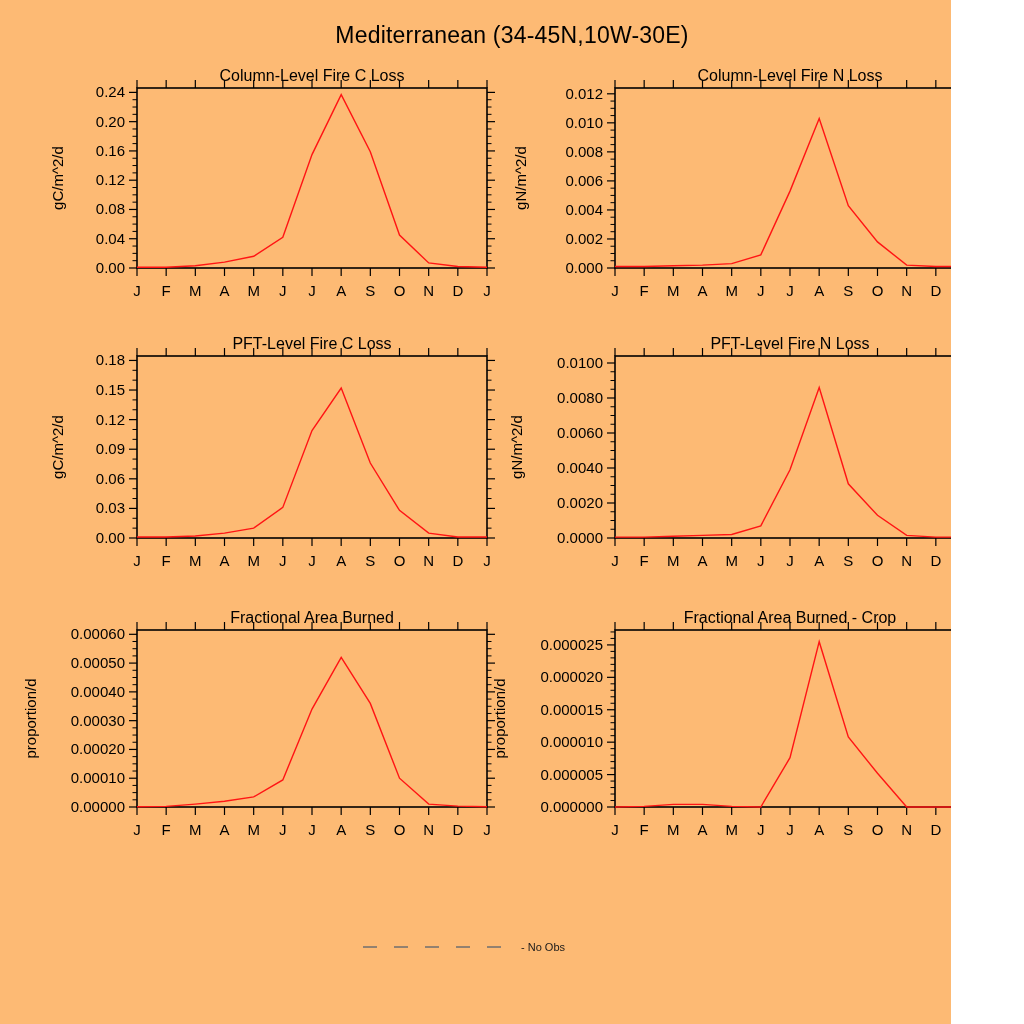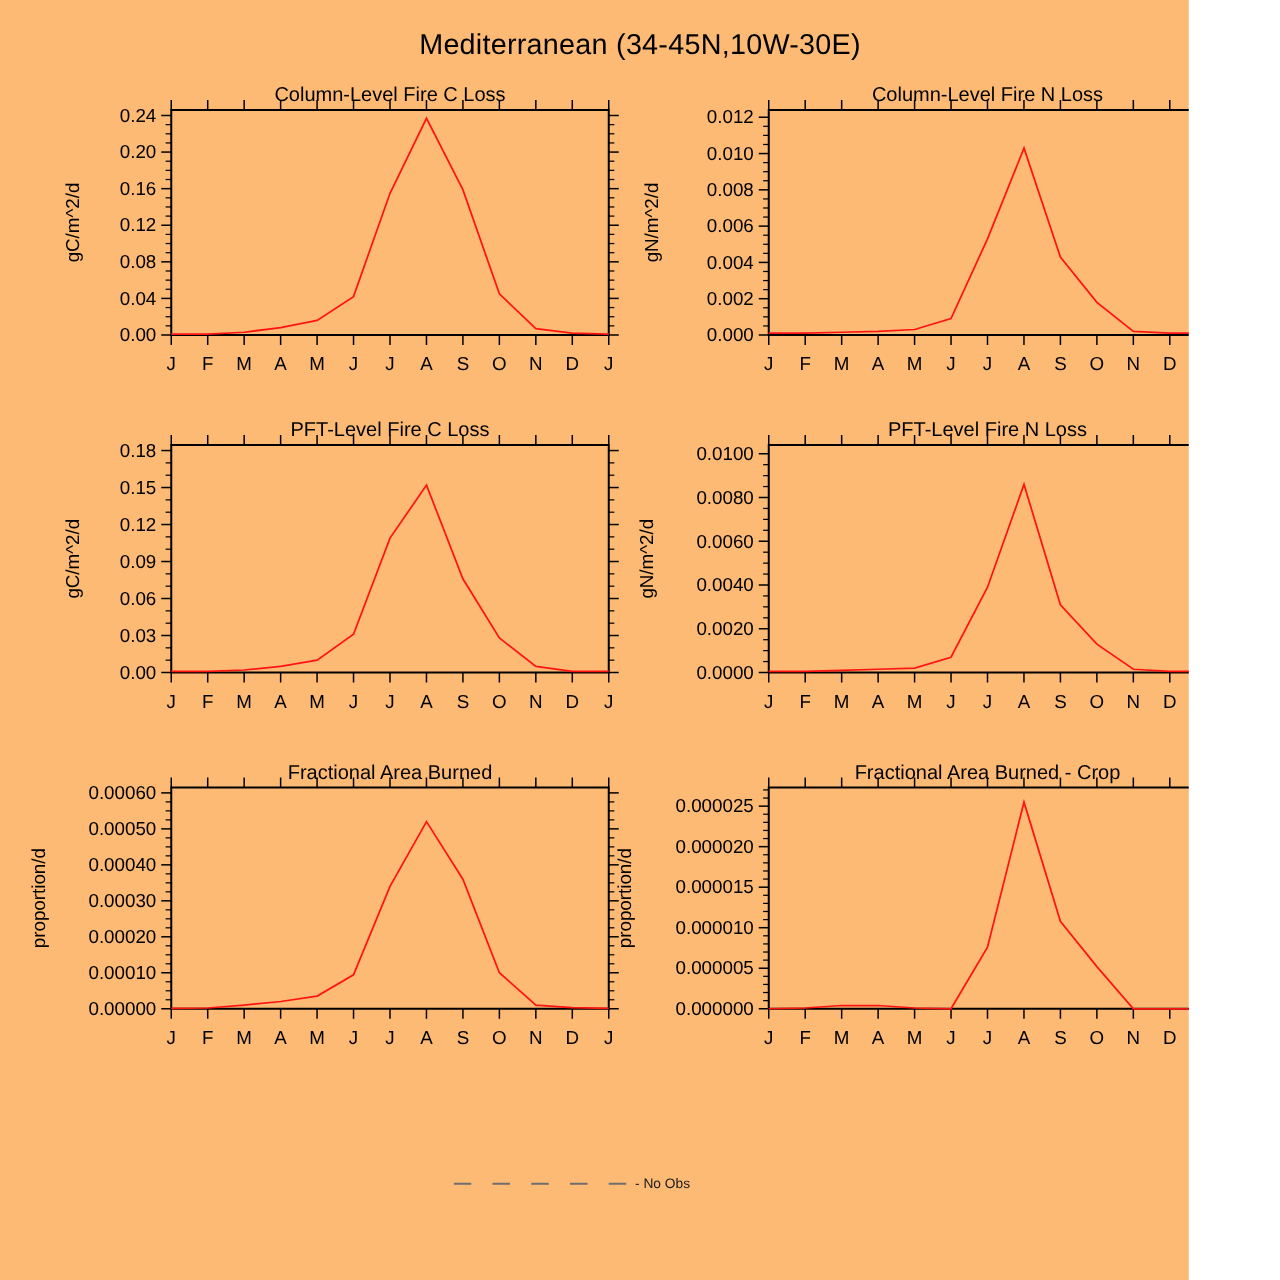--- a/index.html
+++ b/index.html
@@ -3,21 +3,21 @@
 <meta charset="utf-8">
 <style>
   html,body{margin:0;padding:0;background:#ffffff;}
   .page{position:relative;width:951px;height:1024px;background:#fdba74;overflow:hidden;
         font-family:"Liberation Sans", sans-serif;color:#000;}
   .main-title{position:absolute;top:22px;left:0;width:1024px;text-align:center;
         font-size:23px;font-weight:400;margin:0;letter-spacing:0.2px;}
   #plot-svg{position:absolute;left:0;top:0;}
   #plot-svg text{font-family:"Liberation Sans", sans-serif;fill:#000;}
   .legend-row{position:absolute;display:flex;align-items:center;}
-  .legend-row .lbl{font-size:11px;color:#1a1a1a;margin-left:5px;white-space:nowrap;}
+  .legend-row .lbl{font-size:11px;color:#1a1a1a;margin-left:18px;white-space:nowrap;}
   .legend-sample{display:block;}
 </style>
 </head>
 <body>
 
 <div class="page">
   <h1 class="main-title">Mediterranean (34-45N,10W-30E)</h1>
 
   <svg id="plot-svg" width="1024" height="1024" viewBox="0 0 1024 1024">
       <g>

